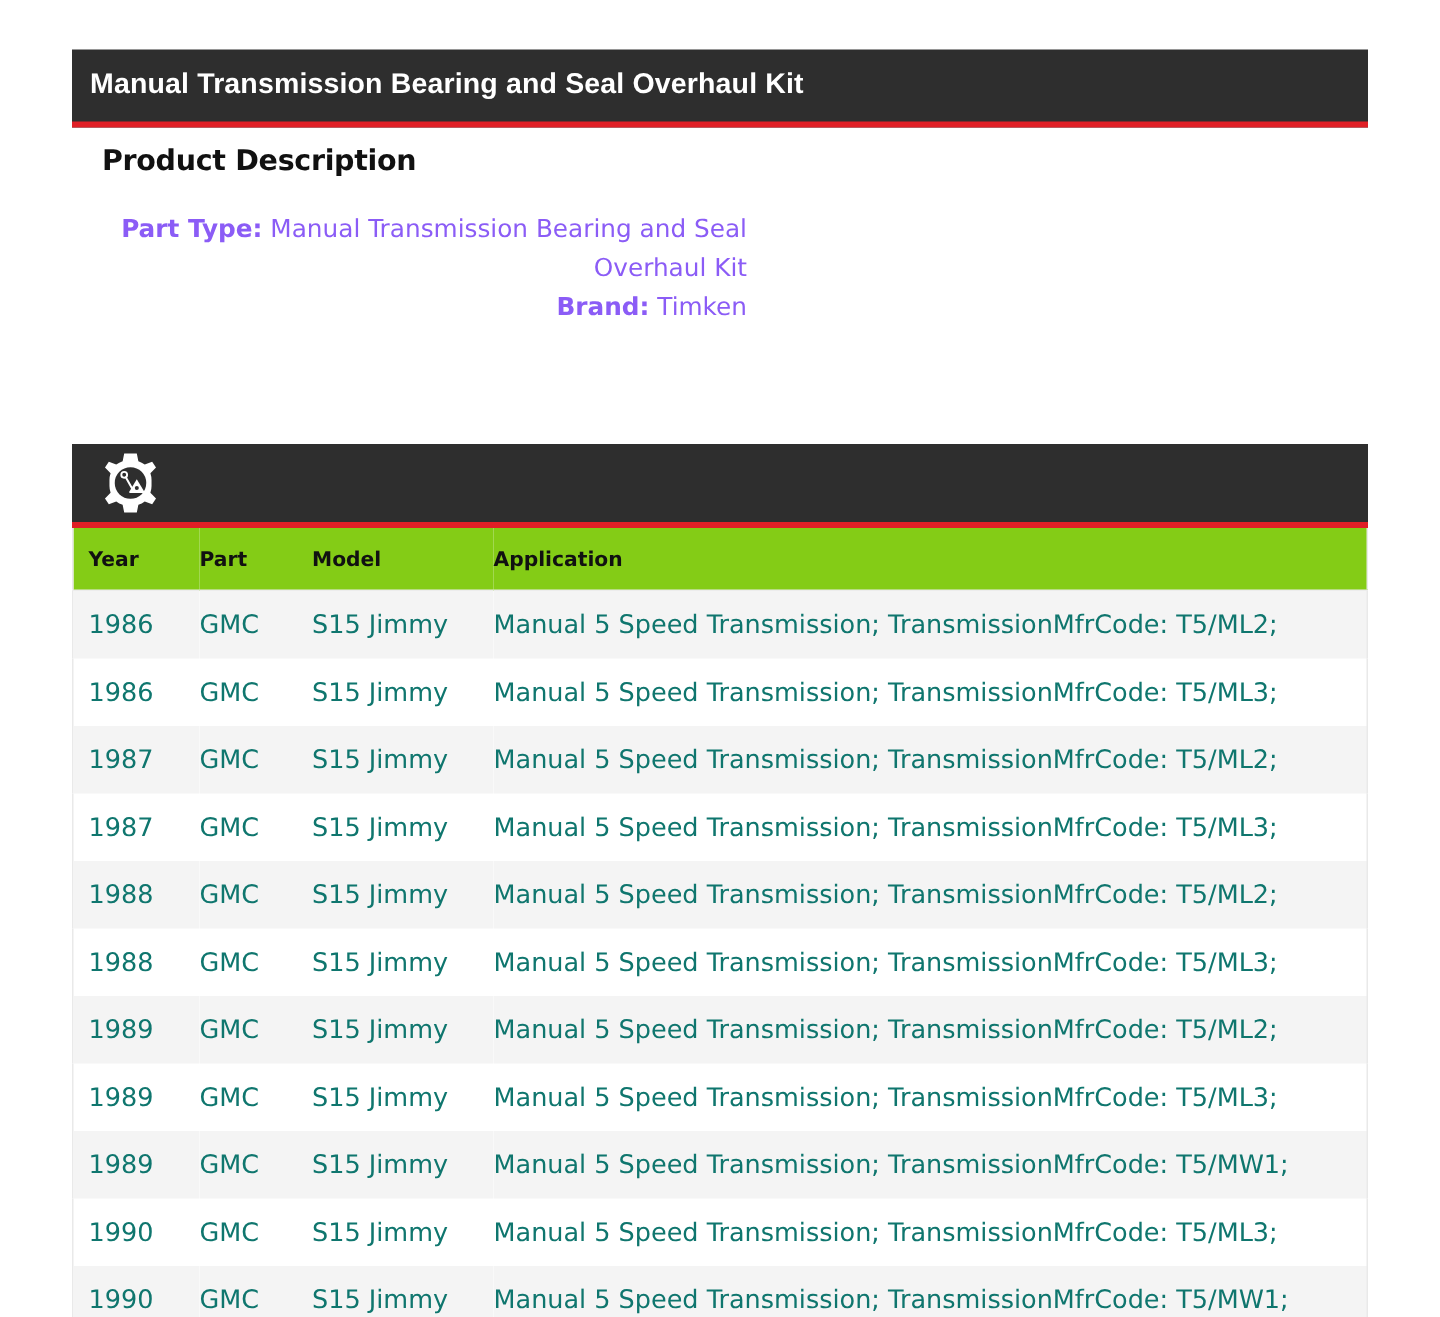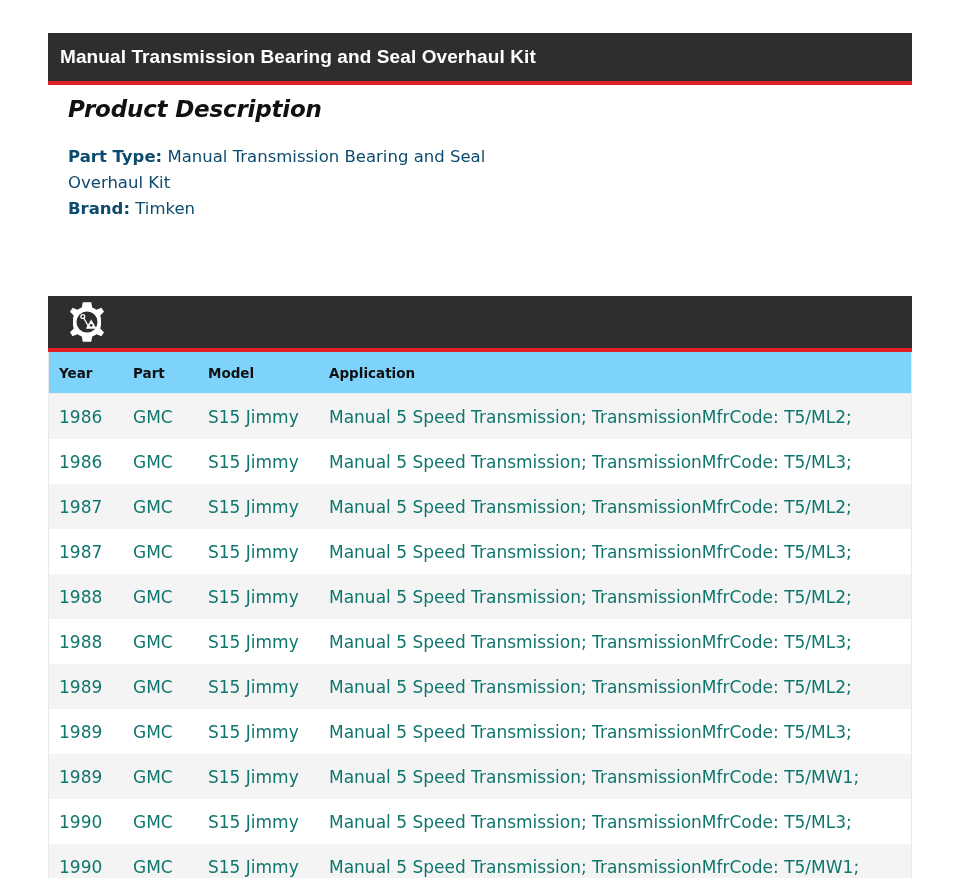--- a/index.html
+++ b/index.html
@@ -46,30 +46,30 @@
   
   .desc-section {
     position: absolute;
     left: 68px;
     top: 96px;
     width: 430px;
   }
   .desc-heading {
     font-family: "DejaVu Sans", sans-serif;
     font-weight: bold;
-    font-size: 23px;
+    font-size: 19px;
     color: #111111;
     margin: 0 0 22px 0;
     letter-spacing: -0.2px;
-    font-style: italic;
   }
   .desc-list {
     font-size: 16.5px;
     line-height: 26px;
-    color: #0c4a6e;
+    color: #8b5cf6;
+    text-align: right;
   }
   .desc-line {
     display: block;
   }
   .desc-label {
     font-weight: bold;
   }
 
   
   .compat-card {
@@ -109,21 +109,21 @@
     border-left: 1px solid #e9e9e9;
     border-right: 1px solid #e9e9e9;
     border-bottom: 1px solid #e9e9e9;
     box-sizing: border-box;
   }
   .compat-table th {
     text-align: left;
     font-size: 13.5px;
     font-weight: bold;
     color: #111111;
-    background: #7dd3fc;
+    background: #84cc16;
     padding: 13px 0 12px 0;
     border-bottom: 1px solid #ececec;
   }
   .compat-table td {
     font-size: 17px;
     color: #0f766e;
     padding: 13px 0 12px 0;
     white-space: nowrap;
     overflow: hidden;
     text-overflow: ellipsis;

